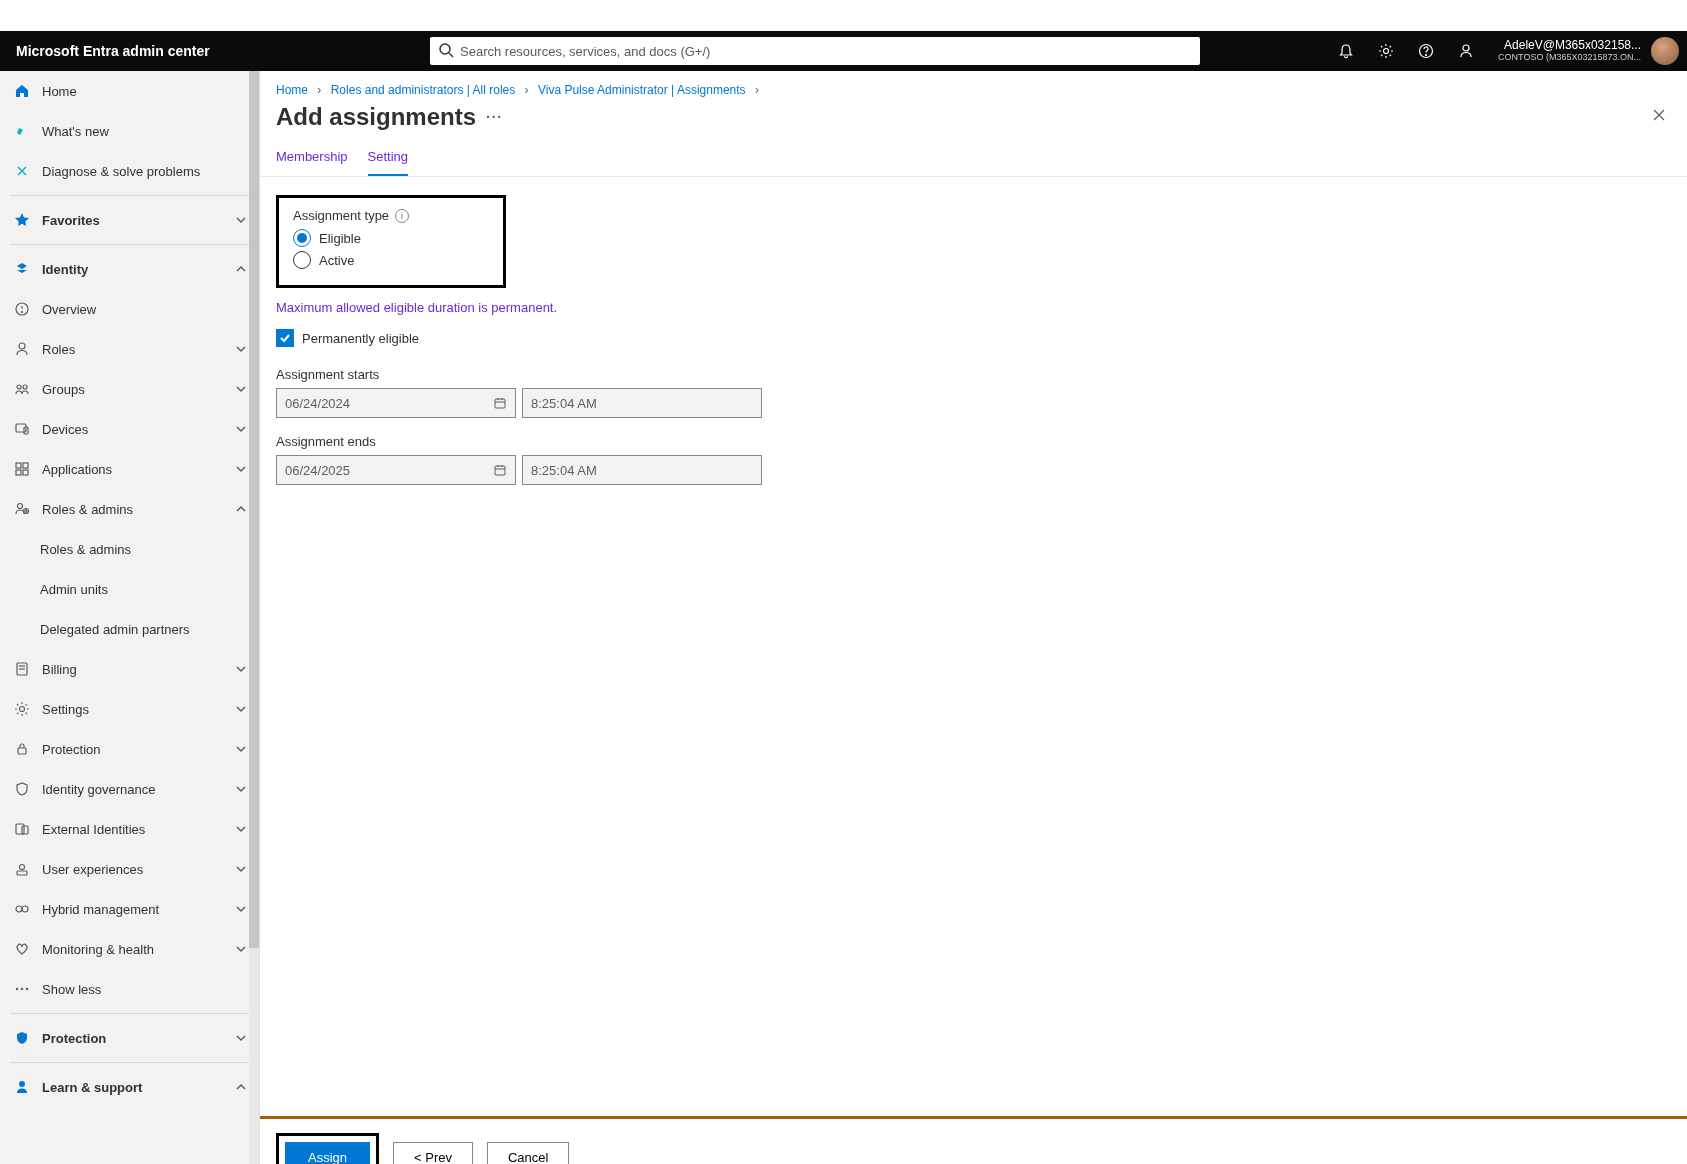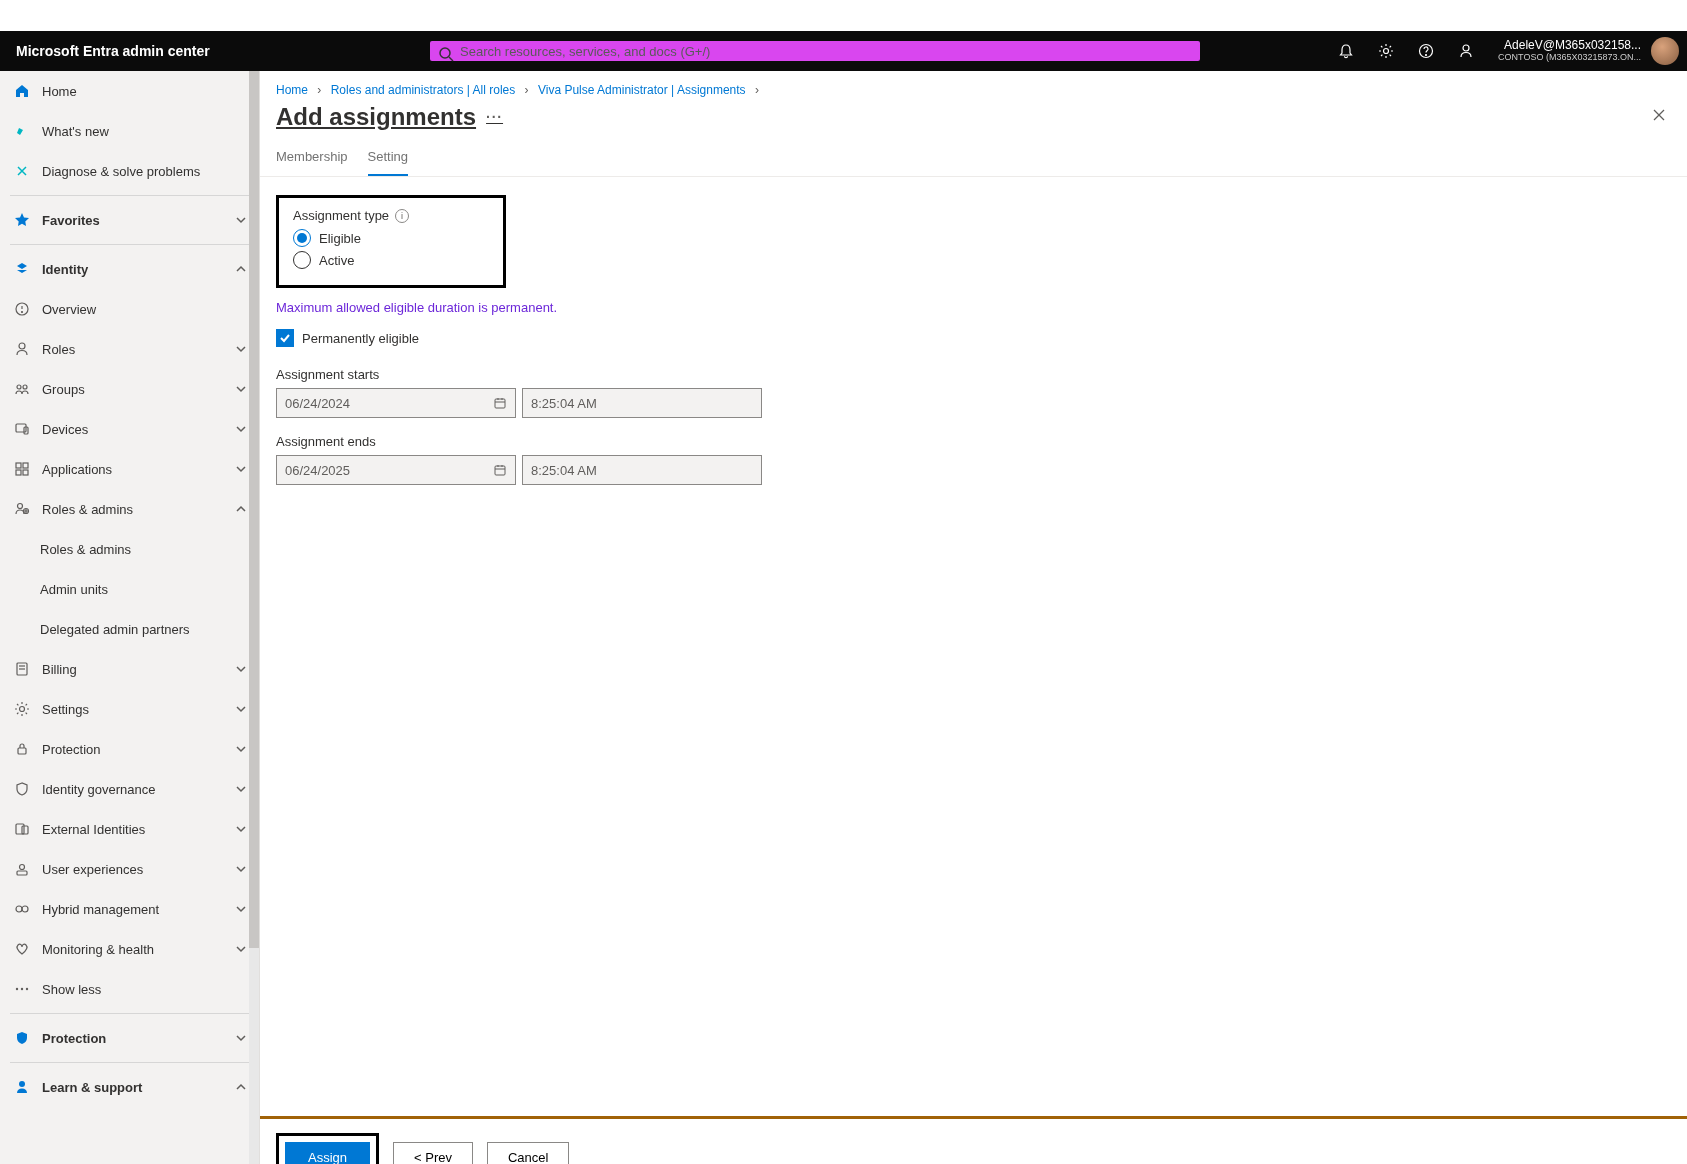--- a/index.html
+++ b/index.html
@@ -2,21 +2,21 @@
 <html><head>
 <meta charset="utf-8">
 <style>
   * { box-sizing: border-box; margin: 0; padding: 0; font-family: 'Segoe UI', Tahoma, sans-serif; }
   body { font-size: 13px; color: #323130; background: #fff; overflow: hidden; }
   
   
   .topbar { background: #0b0b0b; color: #fff; height: 40px; display: flex; align-items: center; padding: 0 0; margin-top: 31px; }
   .brand { font-size: 14px; font-weight: 600; padding-left: 16px; width: 430px; }
   .search-wrap { flex: 0 0 770px; position: relative; }
-  .search-input { width: 100%; height: 20px; background: #d946ef; border: none; border-radius: 2px; padding: 0 10px 0 30px; font-size: 13px; color: #323130; }
+  .search-input { width: 100%; height: 28px; background: #ffffff; border: none; border-radius: 2px; padding: 0 10px 0 30px; font-size: 13px; color: #323130; }
   .search-input::placeholder { color: #5a5a5a; }
   .search-icon-wrap { position: absolute; left: 8px; top: 5px; color: #333; }
   .topbar-icons { margin-left: auto; display: flex; align-items: center; gap: 0; }
   .topbar-icon-btn { width: 40px; height: 40px; display: flex; align-items: center; justify-content: center; cursor: pointer; color: #fff; }
   .user-block { padding: 0 10px 0 12px; text-align: right; line-height: 1.1; }
   .user-name { font-size: 12px; color: #fff; }
   .user-org { font-size: 9px; color: #ccc; }
   .avatar { width: 28px; height: 28px; border-radius: 50%; background: radial-gradient(circle at 40% 35%, #d9a27c, #875e42); margin-right: 8px; }
 
   
@@ -39,28 +39,28 @@
   .nav-collapse-btn { text-align: right; padding: 4px 10px; color: #0078d4; cursor:pointer; font-size:11px;}
   
   
   .main { flex: 1; display: flex; flex-direction: column; background: #fff; overflow: hidden; }
   
   .breadcrumb { padding: 12px 16px 6px; font-size: 12px; }
   .breadcrumb a { color: #0078d4; text-decoration: none; cursor:pointer; }
   .breadcrumb .sep { color: #605e5c; margin: 0 6px; }
   
   .page-header { padding: 0 16px 10px; display: flex; align-items: flex-start; }
-  .page-title-block { flex: 1; text-decoration: underline; }
+  .page-title-block { flex: 1; }
   .page-title { font-size: 24px; font-weight: 600; display:flex; align-items:center; gap:10px;}
   .page-title-more { color:#605e5c; font-size:14px; cursor:pointer; letter-spacing:1px;}
   .page-subtitle { font-size: 12px; color: #605e5c; margin-top: 2px; }
   .close-panel { cursor: pointer; color: #605e5c; padding: 4px; }
   
   .tabs { display: flex; border-bottom: 1px solid #edebe9; padding: 0 16px; gap: 20px; }
-  .tab { padding: 8px 0 10px; cursor: pointer; font-size: 13px; color: #737373; border-bottom: 2px solid transparent; }
+  .tab { padding: 8px 0 10px; cursor: pointer; font-size: 13px; color: #6d28d9; border-bottom: 2px solid transparent; }
   .tab.active { border-bottom-color: #0078d4; font-weight: 400; }
   
   .content { padding: 18px 16px; flex: 1; overflow-y: auto; font-size: 13px; }
   
   .box-highlight { border: 3px solid #000; padding: 10px 14px 12px; width: 230px; margin-bottom: 12px; }
   .field-label { font-size: 13px; color: #323130; display: flex; align-items: flex-end; gap: 6px; margin-bottom: 6px; }
   .info-icon { width:14px; height:14px; border:1px solid #8a8886; border-radius:50%; display:inline-flex; align-items:center; justify-content:center; font-size:9px; color:#605e5c;}
   .radio-row { display: flex; align-items: center; gap: 8px; margin: 4px 0; cursor:pointer;}
   .radio-outer { width:18px; height:18px; border:1px solid #323130; border-radius:50%; display:flex; align-items:center; justify-content:center;}
   .radio-outer.checked { border-color:#0078d4;}

